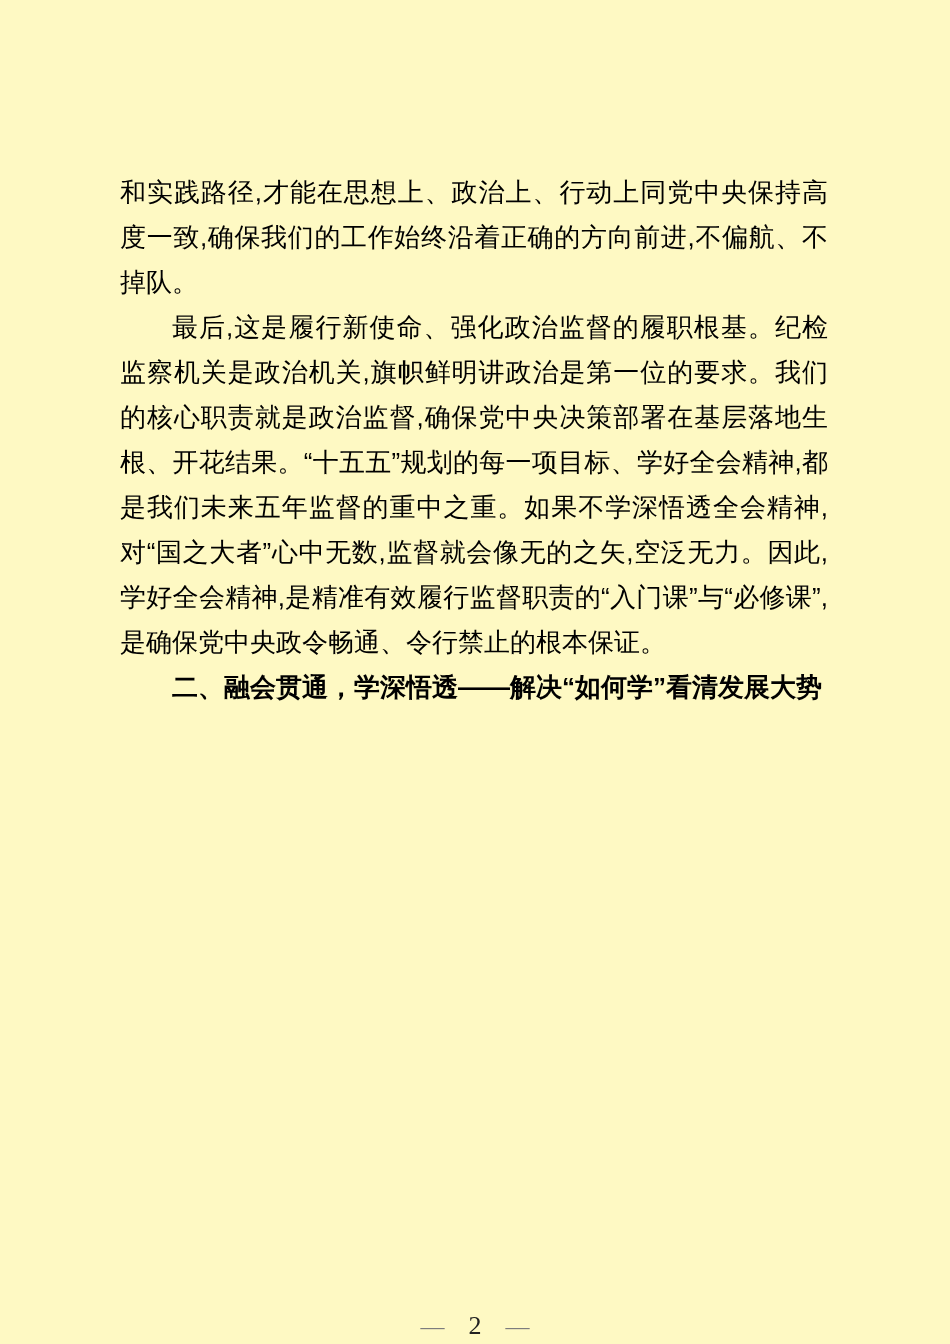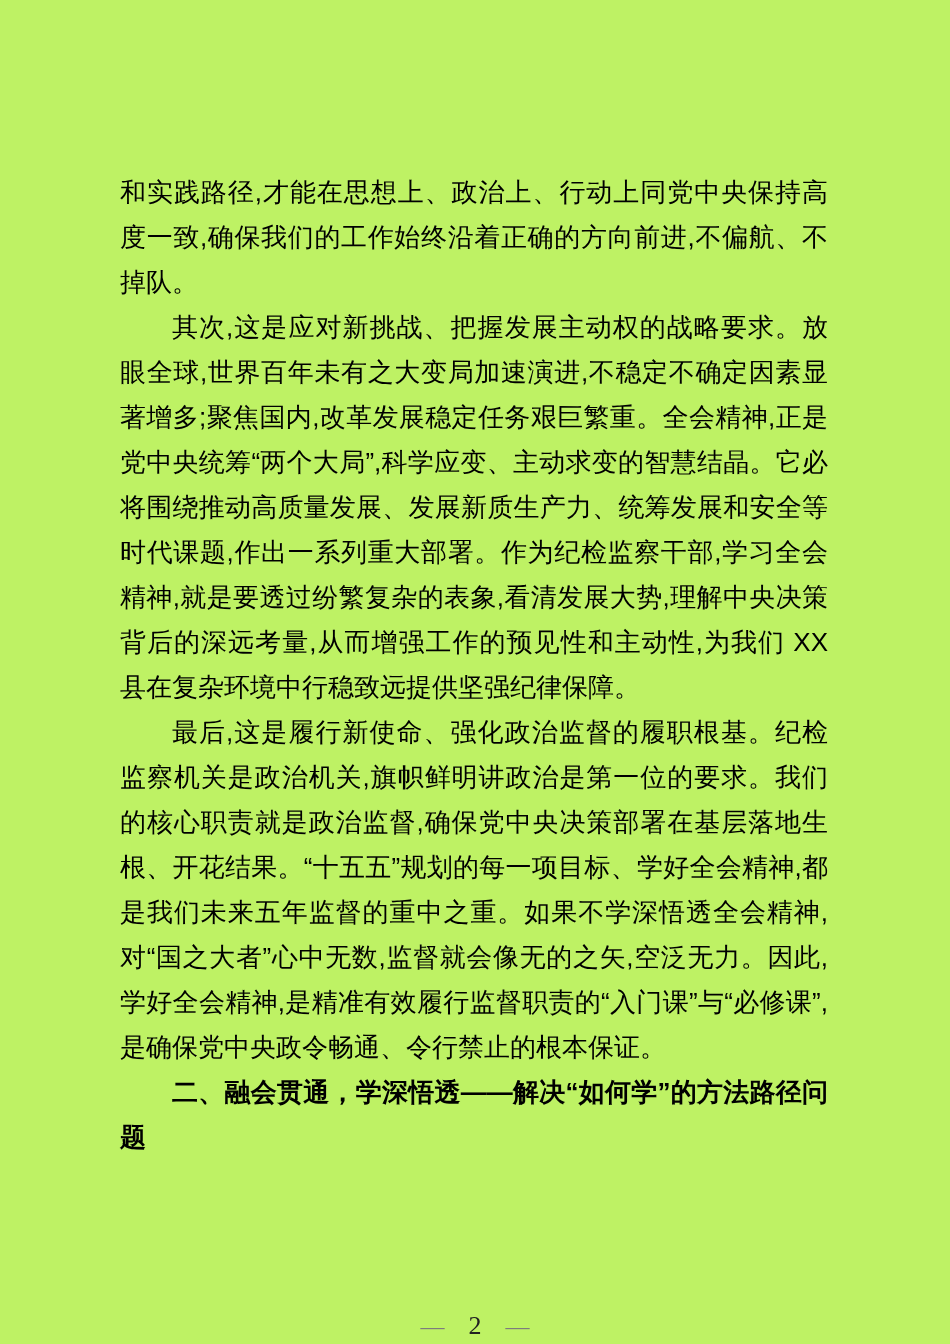--- a/index.html
+++ b/index.html
@@ -10,21 +10,21 @@
     width: 950px;
     height: 1344px;
     background: #ffffff;
     position: relative;
     overflow: hidden;
     font-family: "Liberation Sans", "DejaVu Sans", sans-serif;
   }
   .page {
     position: absolute;
     inset: 0;
-    background: #bef264;
+    background: #fef9c3;
   }
   .content {
     position: absolute;
     left: 120px;
     top: 170px;
     width: 708px;
     color: #000000;
     font-size: 26px;
     line-height: 45px;
     text-align: justify;
@@ -62,23 +62,22 @@
     font-size: 24px;
   }
 </style>
 </head>
 <body>
 
 <div class="page">
 
   <main class="content">
     <p class="para no-indent">和实践路径,才能在思想上、政治上、行动上同党中央保持高度一致,确保我们的工作始终沿着正确的方向前进,不偏航、不掉队。</p>
-    <p class="para">其次,这是应对新挑战、把握发展主动权的战略要求。放眼全球,世界百年未有之大变局加速演进,不稳定不确定因素显著增多;聚焦国内,改革发展稳定任务艰巨繁重。全会精神,正是党中央统筹“两个大局”,科学应变、主动求变的智慧结晶。它必将围绕推动高质量发展、发展新质生产力、统筹发展和安全等时代课题,作出一系列重大部署。作为纪检监察干部,学习全会精神,就是要透过纷繁复杂的表象,看清发展大势,理解中央决策背后的深远考量,从而增强工作的预见性和主动性,为我们 XX 县在复杂环境中行稳致远提供坚强纪律保障。</p>
     <p class="para">最后,这是履行新使命、强化政治监督的履职根基。纪检监察机关是政治机关,旗帜鲜明讲政治是第一位的要求。我们的核心职责就是政治监督,确保党中央决策部署在基层落地生根、开花结果。“十五五”规划的每一项目标、学好全会精神,都是我们未来五年监督的重中之重。如果不学深悟透全会精神,对“国之大者”心中无数,监督就会像无的之矢,空泛无力。因此,学好全会精神,是精准有效履行监督职责的“入门课”与“必修课”,是确保党中央政令畅通、令行禁止的根本保证。</p>
-    <p class="para heading">二、融会贯通，学深悟透——解决“如何学”的方法路径问题</p>
+    <p class="para heading">二、融会贯通，学深悟透——解决“如何学”看清发展大势</p>
   </main>
 
   <footer class="page-footer">
     <span class="dash">—</span>
     <span class="num">2</span>
     <span class="dash">—</span>
   </footer>
 
 </div>
 

